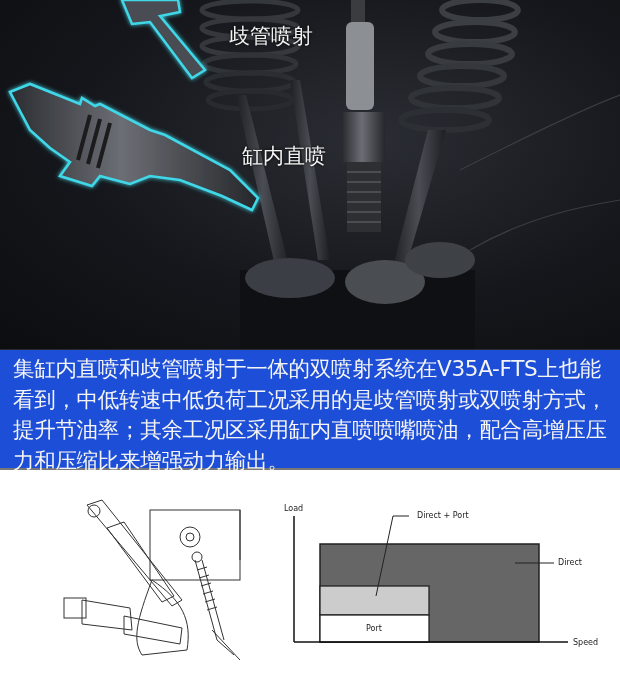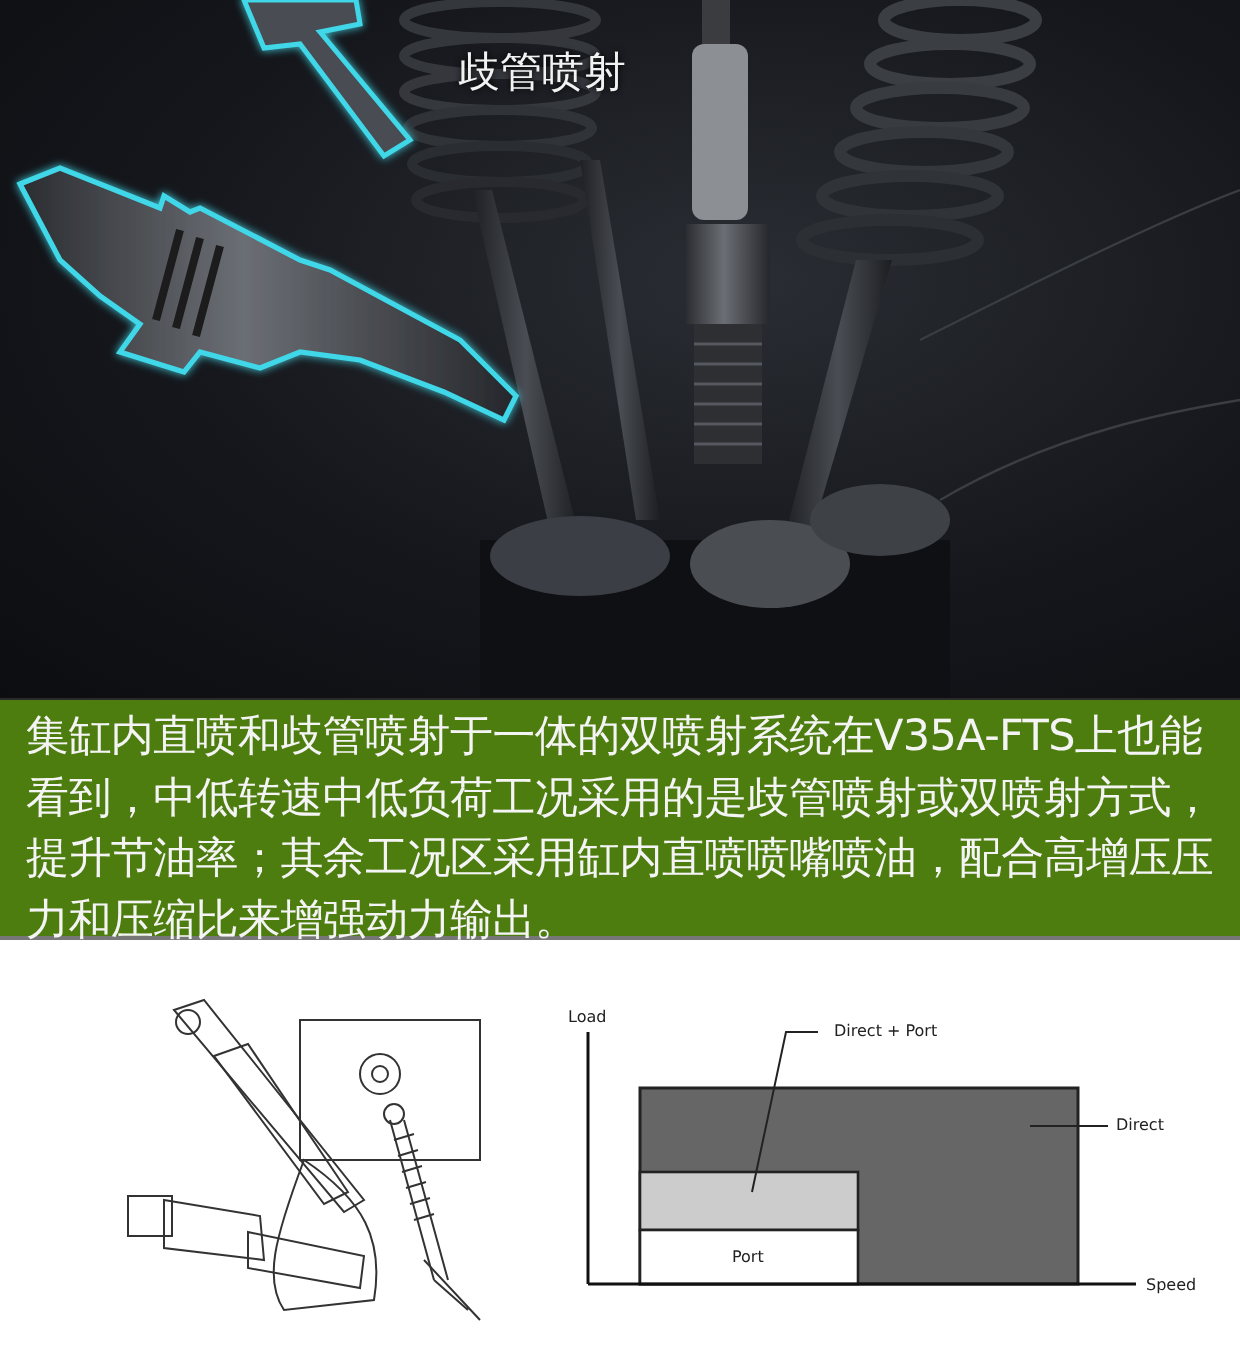--- a/index.html
+++ b/index.html
@@ -1,20 +1,20 @@
 <!DOCTYPE html>
 <html><head>
 <meta charset="utf-8">
 <style>
   html, body { margin:0; padding:0; }
   body { width:620px; height:686px; position:relative; overflow:hidden; background:#ffffff; font-family:"DejaVu Sans", sans-serif; }
   .photo { position:absolute; left:0; top:0; width:620px; height:349px; background:radial-gradient(ellipse at 60% 40%, #2a2d33 0%, #15171c 55%, #0c0d10 100%); overflow:hidden;text-align:center; }
   .photo svg { position:absolute; left:0; top:0; }
   .photo-label { position:absolute; color:#f2f2f2; font-size:21px; letter-spacing:0px; white-space:nowrap; text-shadow:0 0 3px #000; }
-  .caption { position:absolute; left:0; top:349px; width:620px; height:121px; background:#4d7c0f; border-top:1px solid #2a2a2a; border-bottom:2px solid #777; box-sizing:border-box; }
+  .caption { position:absolute; left:0; top:349px; width:620px; height:121px; background:#1d4ed8; border-top:1px solid #2a2a2a; border-bottom:2px solid #777; box-sizing:border-box; }
   .caption-text { position:absolute; left:13px; top:4px; width:600px; color:#f4f4f4; font-size:21.5px; line-height:30.5px; letter-spacing:-0.3px; }
   .lower { position:absolute; left:12px; top:472px; width:620px; height:214px; background:#ffffff; }
   .lower svg { position:absolute; left:0; top:0; }
   .chart-text { font-family:"DejaVu Sans", sans-serif; font-size:8px; fill:#222; }
 </style>
 </head>
 <body>
 
 <div class="photo">
   <svg width="620" height="349" viewBox="0 0 620 349">
@@ -86,20 +86,21 @@
     </g>
 
     <g filter="url(#glow)">
       <path d="M10,92 L30,84 L80,104 L82,98 L95,106 L100,104 L150,130 L165,135 L230,170 L258,198 L252,210 L222,196 L180,180 L150,176 L130,184 L100,176 L92,186 L60,176 L70,162 L50,148 L30,130 Z" fill="url(#metal)" stroke="#3fd8e8" stroke-width="2.6"></path>
       <line x1="90" y1="115" x2="78" y2="160" stroke="#1a1b1e" stroke-width="4"></line>
       <line x1="100" y1="119" x2="88" y2="164" stroke="#1a1b1e" stroke-width="4"></line>
       <line x1="110" y1="123" x2="98" y2="168" stroke="#1a1b1e" stroke-width="4"></line>
     </g>
   </svg>
   <div class="photo-label" style="left:229px; top:22px;">歧管喷射</div>
+  <div class="photo-label" style="left:242px; top:142px;">缸内直喷</div>
 </div>
 
 <div class="caption">
   <div class="caption-text">集缸内直喷和歧管喷射于一体的双喷射系统在V35A-FTS上也能看到，中低转速中低负荷工况采用的是歧管喷射或双喷射方式，提升节油率；其余工况区采用缸内直喷喷嘴喷油，配合高增压压力和压缩比来增强动力输出。</div>
 </div>
 
 <div class="lower">
   <svg width="620" height="214" viewBox="0 472 620 214">
 
     <g fill="none" stroke="#333" stroke-width="1">

